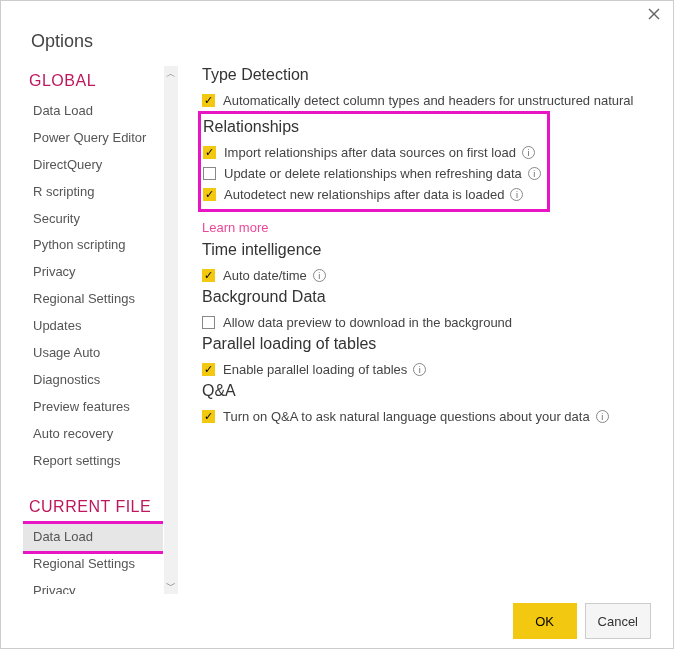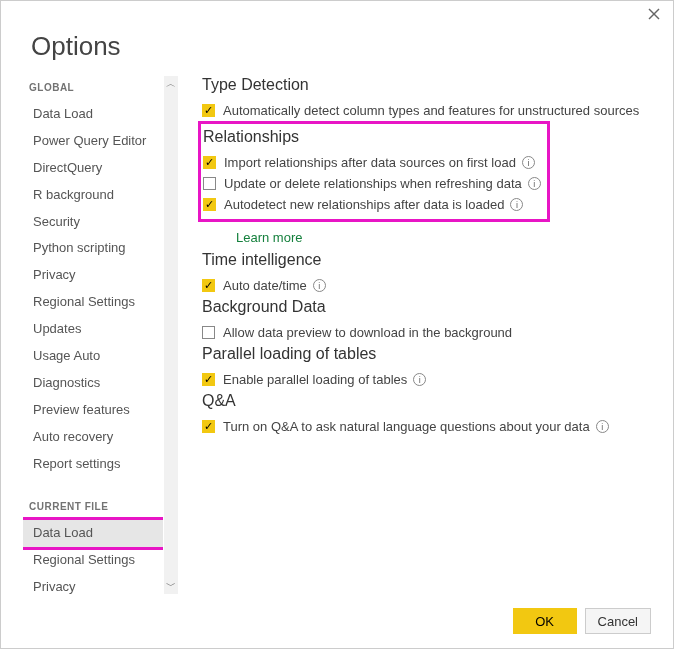--- a/index.html
+++ b/index.html
@@ -25,21 +25,21 @@
     align-items: center;
     padding-right: 10px;
   }
   .close-btn {
     width: 18px; height: 18px;
     display:flex;align-items:center;justify-content:center;
     color:#666;
     cursor:pointer;
   }
   .title {
-    font-size: 26px;
+    font-size: 18px;
     font-weight: 300;
     color: #444;
     padding: 4px 0 14px 30px;
   }
   .body {
     flex: 1;
     display: flex;
     overflow: hidden;
     padding: 0 20px 0 22px;
   }
@@ -61,25 +61,24 @@
   }
   .scroll-arrow {
     position:absolute;left:0;right:0;height:16px;
     display:flex;align-items:center;justify-content:center;
     color:#666;font-size:10px;
     cursor:pointer;
   }
   .scroll-arrow.up{top:0;}
   .scroll-arrow.down{bottom:0;}
   .section-header {
-    font-size: 10px;
+    font-size: 16px;
     letter-spacing: 0.5px;
-    color: #737373;
+    color: #be185d;
     padding: 6px 6px 8px 6px;
-    font-weight: bold;
   }
   .nav-item {
     padding: 5px 6px 5px 10px;
     color: #555;
     cursor: pointer;
     line-height: 1.3;
   }
   .nav-item.selected {
     background: #e6e6e6;
   }
@@ -120,44 +119,43 @@
     border-color:#f2c811;
     color:#000;
   }
   .info-icon {
     width:13px;height:13px;border:1px solid #888;border-radius:50%;
     display:inline-flex;align-items:center;justify-content:center;
     font-size:9px;color:#666;margin-left:6px;
     flex-shrink:0;
   }
   .link {
-    color:#15803d;
+    color:#ec4899;
     cursor:pointer;
     padding:4px 0 4px 0;
     display:inline-block;
-    margin-left:34px;
   }
   .rel-highlight {
     border:3px solid #e815c5;
     padding:2px 6px 4px 2px;
     margin-left:-4px;
     margin-bottom:4px;
     width:fit-content;
   }
   .footer {
     height:54px;
     display:flex;
     justify-content:flex-end;
     align-items:center;
     gap:8px;
     padding-right:22px;
   }
   .btn {
     min-width:64px;
-    height:26px;
+    height:36px;
     border:1px solid #ccc;
     background:#f5f5f5;
     display:flex;align-items:center;justify-content:center;
     font-size:13px;color:#333;cursor:pointer;
     padding:0 12px;
   }
   .btn.primary {
     background:#f2c811;
     border-color:#f2c811;
     color:#000;
@@ -178,21 +176,21 @@
   <div class="title">Options</div>
 
   <div class="body">
     <div class="sidebar-wrap">
       <div class="sidebar">
         <div class="section-header">GLOBAL</div>
         <div id="global-list">
             <div class="nav-item">Data Load</div>
             <div class="nav-item">Power Query Editor</div>
             <div class="nav-item">DirectQuery</div>
-            <div class="nav-item">R background</div>
+            <div class="nav-item">R scripting</div>
             <div class="nav-item">Security</div>
             <div class="nav-item">Python scripting</div>
             <div class="nav-item">Privacy</div>
             <div class="nav-item">Regional Settings</div>
             <div class="nav-item">Updates</div>
             <div class="nav-item">Usage Auto</div>
             <div class="nav-item">Diagnostics</div>
             <div class="nav-item">Preview features</div>
             <div class="nav-item">Auto recovery</div>
             <div class="nav-item">Report settings</div>
@@ -209,21 +207,21 @@
         <div class="scroll-arrow up">︿</div>
         <div class="scroll-arrow down">﹀</div>
       </div>
     </div>
 
     <div class="content">
 
       <div class="group-title first">Type Detection</div>
       <div class="row">
         <span class="cb checked">✓</span>
-        <span>Automatically detect column types and features for unstructured sources</span>
+        <span>Automatically detect column types and headers for unstructured natural</span>
       </div>
 
       <div class="rel-highlight">
         <div class="group-title">Relationships</div>
         <div class="row">
           <span class="cb checked">✓</span>
           <span>Import relationships after data sources on first load</span>
           <span class="info-icon">i</span>
         </div>
         <div class="row">

